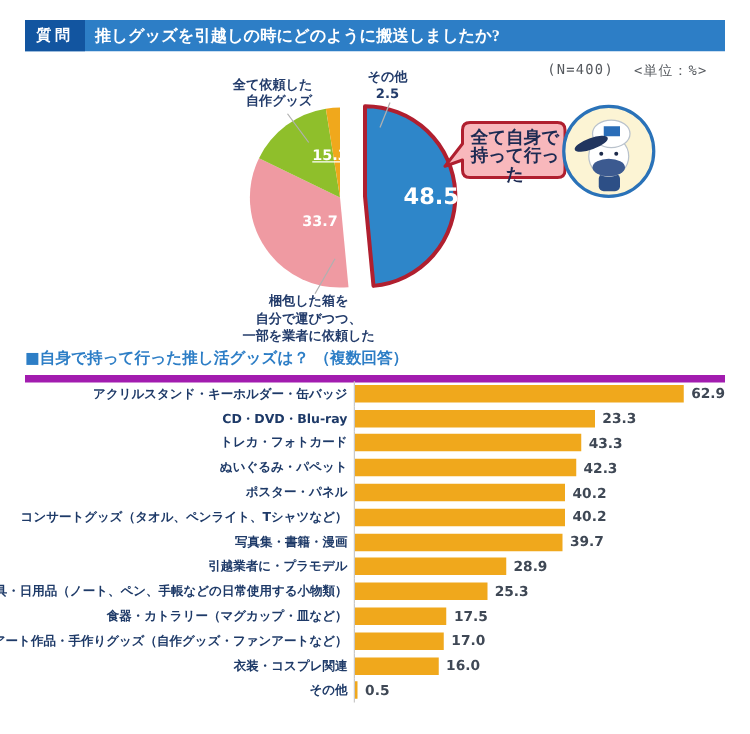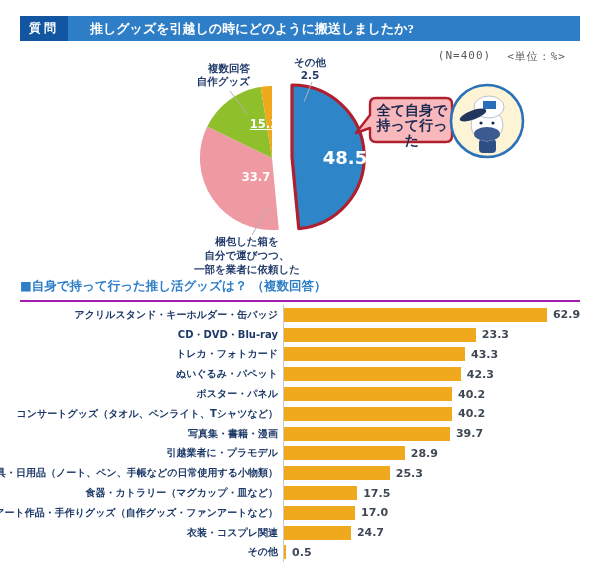--- a/index.html
+++ b/index.html
@@ -6,38 +6,38 @@
   body{
     width:600px;height:587px;position:relative;background:#ffffff;
     font-family:"DejaVu Sans",sans-serif;overflow:hidden;color:#233c6b;
   }
   
   .qbar{position:absolute;left:20px;top:16px;width:560px;height:25px;
     background:#2d7ec6;display:flex;align-items:stretch;font-family:Liberation Serif, serif;}
   .qtag{background:#1255a0;color:#fff;font-weight:bold;font-size:12px;
     display:flex;align-items:center;justify-content:center;width:48px;letter-spacing:3px;flex:none;}
   .qtitle{color:#fff;font-weight:bold;font-size:13px;display:flex;align-items:center;
-    padding-left:22px;white-space:nowrap;}
+    padding-left:8px;white-space:nowrap;}
   .meta{position:absolute;top:49px;right:34px;font-size:11px;color:#55595e;
     letter-spacing:1px;display:flex;gap:16px;font-family:"DejaVu Sans Mono",monospace;}
   
   .ann{position:absolute;font-size:10.5px;line-height:13px;color:#233c6b;font-weight:600;}
   .ann-other{left:282px;top:56px;width:56px;text-align:center;}
   .ann-mover{left:148px;top:62px;width:102px;text-align:right;}
   .ann-partial{left:168px;top:234px;width:158px;text-align:center;line-height:14px;}
   .callout-text{position:absolute;left:372px;top:103px;width:80px;text-align:center;
     font-size:14px;line-height:15px;color:#1c2a52;font-weight:700;}
   .pv{position:absolute;color:#fff;font-weight:700;text-align:center;}
   .pv-blue{left:315px;top:147px;width:60px;font-size:18px;}
   .pv-pink{left:234px;top:170px;width:44px;font-size:11.5px;}
   .pv-green{left:242px;top:117px;width:44px;font-size:11.5px;text-decoration:underline;}
   #pie-svg{position:absolute;left:0;top:55px;}
   
   .sec{position:absolute;left:20px;top:278px;width:560px;color:#2d7ec6;font-weight:700;
-    font-size:12.5px;border-bottom:2px solid #a21caf;padding-bottom:5px;white-space:nowrap;}
+    font-size:12.5px;border-bottom:6px solid #a21caf;padding-bottom:5px;white-space:nowrap;}
   .bars{position:absolute;left:20px;top:305px;width:572px;}
   .bar-row{display:flex;align-items:center;height:19.8px;}
   .bar-label{width:263px;flex:none;display:flex;justify-content:flex-end;
     font-size:10px;font-weight:600;color:#1e3a68;white-space:nowrap;
     padding-right:5px;box-sizing:border-box;}
   .bar-track{flex:1;border-left:1px solid #c9c9c9;height:100%;display:flex;align-items:center;}
   .bar{height:14px;flex:none;}
   .bar-value{font-size:11px;color:#3f4855;margin-left:6px;font-weight:600;white-space:nowrap;}
 </style>
 </head>
@@ -78,21 +78,21 @@
     <rect x="483" y="46" width="13" height="8" fill="#2a6db8"></rect>
     <ellipse cx="473" cy="60" rx="14" ry="4.5" fill="#21355f" transform="rotate(-20 473 60)"></ellipse>
   </g>
 </svg>
 
 <div class="ann ann-other">
   <div>その他</div>
   <div id="other-val">2.5</div>
 </div>
 <div class="ann ann-mover">
-  <div>複数回答</div>
+  <div>全て依頼した</div>
   <div>自作グッズ</div>
 </div>
 <div class="ann ann-partial">
   <div>梱包した箱を</div>
   <div>自分で運びつつ、</div>
   <div>一部を業者に依頼した</div>
 </div>
 <div class="callout-text">
   <div>全て自身で</div>
   <div>持って行った</div>
@@ -178,21 +178,21 @@
       <div class="bar-label">アート作品・手作りグッズ（自作グッズ・ファンアートなど）</div>
       <div class="bar-track">
         <div class="bar" style="width: 71.06px; background: rgb(240, 168, 28);"></div>
         <span class="bar-value">17.0</span>
       </div>
     </div>
     <div class="bar-row">
       <div class="bar-label">衣装・コスプレ関連</div>
       <div class="bar-track">
         <div class="bar" style="width: 66.88px; background: rgb(240, 168, 28);"></div>
-        <span class="bar-value">24.7</span>
+        <span class="bar-value">16.0</span>
       </div>
     </div>
     <div class="bar-row">
       <div class="bar-label">その他</div>
       <div class="bar-track">
         <div class="bar" style="width: 2.09px; background: rgb(240, 168, 28);"></div>
         <span class="bar-value">0.5</span>
       </div>
     </div>
   </div>

